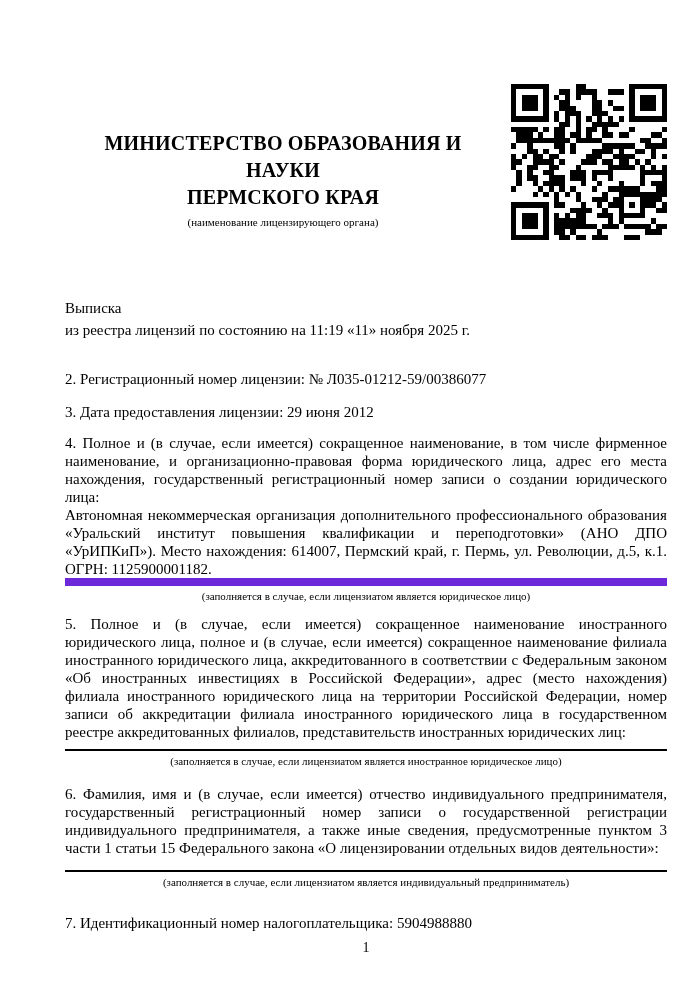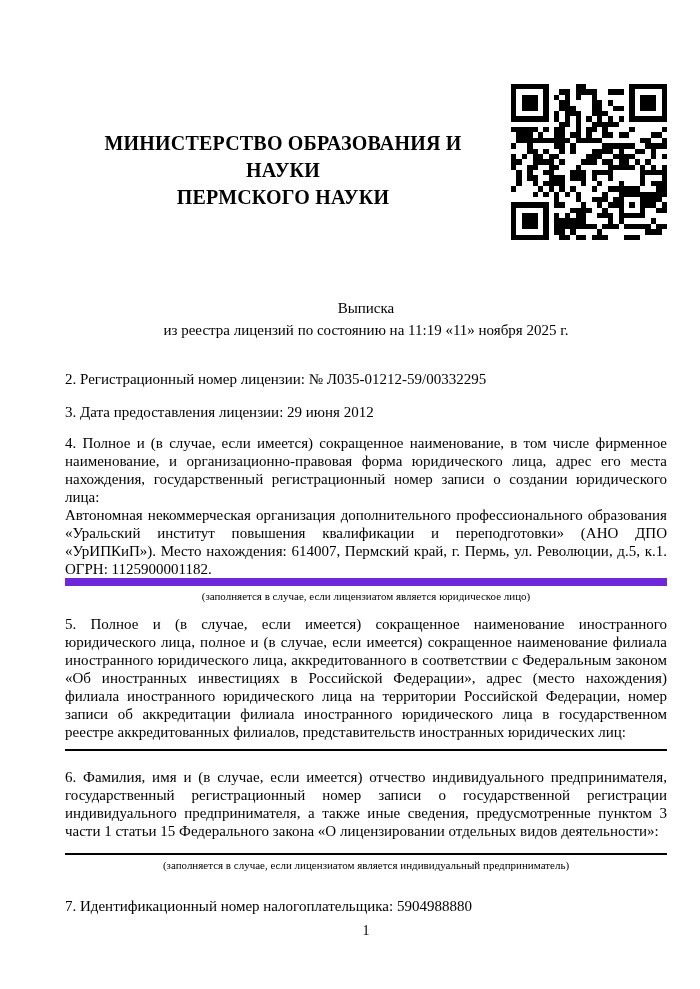--- a/index.html
+++ b/index.html
@@ -42,21 +42,20 @@
     flex: 0 0 auto;
     width: 156px;
     height: 156px;
     margin-left: 10px;
   }
   .qr-box svg { display: block; width: 156px; height: 156px; shape-rendering: crispEdges; }
 
   
   .doc-title {
     margin-top: 57px;
-    text-align: center;
     font-size: 15px;
     line-height: 22px;
   }
 
   
   .item {
     font-size: 15px;
     line-height: 18px;
     text-align: justify;
   }
@@ -90,22 +89,23 @@
 </head>
 <body>
 
 <div class="page">
   <div class="content">
 
     <div class="header-row">
       <div class="ministry-block">
         <div class="ministry-title">
           <div>МИНИСТЕРСТВО ОБРАЗОВАНИЯ И НАУКИ</div>
-          <div>ПЕРМСКОГО НАУКИ</div>
+          <div>ПЕРМСКОГО КРАЯ</div>
         </div>
+        <div class="ministry-subtitle">(наименование лицензирующего органа)</div>
       </div>
       <div class="qr-box">
         <svg id="qr-svg" viewBox="0 0 29 29" xmlns="http://www.w3.org/2000/svg">
             <rect x="0" y="0" width="29" height="29" fill="#fff"></rect>
             <rect x="0" y="0" width="1" height="1" fill="#000"></rect>
             <rect x="1" y="0" width="1" height="1" fill="#000"></rect>
             <rect x="2" y="0" width="1" height="1" fill="#000"></rect>
             <rect x="3" y="0" width="1" height="1" fill="#000"></rect>
             <rect x="4" y="0" width="1" height="1" fill="#000"></rect>
             <rect x="5" y="0" width="1" height="1" fill="#000"></rect>
@@ -536,38 +536,39 @@
 
     <div class="doc-title">
       <div>Выписка</div>
       <div>из реестра лицензий по состоянию на 11:19 «11» ноября 2025 г.</div>
     </div>
 
     <div class="item item-1">
     </div>
 
     <div class="item item-2">
-      <p>2. Регистрационный номер лицензии: № Л035-01212-59/00332295</p>
+      <p>2. Регистрационный номер лицензии: № Л035-01212-59/00386077</p>
     </div>
 
     <div class="item item-3">
       <p>3. Дата предоставления лицензии: 29 июня 2012</p>
     </div>
 
     <div class="item item-4">
       <div class="para-block">
         <p>4. Полное и (в случае, если имеется) сокращенное наименование, в том числе фирменное наименование, и организационно-правовая форма юридического лица, адрес его места нахождения, государственный регистрационный номер записи о создании юридического лица:</p>
         <p>Автономная некоммерческая организация дополнительного профессионального образования «Уральский институт повышения квалификации и переподготовки» (АНО ДПО «УрИПКиП»). Место нахождения: 614007, Пермский край, г. Пермь, ул. Революции, д.5, к.1. ОГРН: 1125900001182.</p>
       </div>
       <div class="small-note">(заполняется в случае, если лицензиатом является юридическое лицо)</div>
     </div>
 
     <div class="item item-5">
       <p>5. Полное и (в случае, если имеется) сокращенное наименование иностранного юридического лица, полное и (в случае, если имеется) сокращенное наименование филиала иностранного юридического лица, аккредитованного в соответствии с Федеральным законом «Об иностранных инвестициях в Российской Федерации», адрес (место нахождения) филиала иностранного юридического лица на территории Российской Федерации, номер записи об аккредитации филиала иностранного юридического лица в государственном реестре аккредитованных филиалов, представительств иностранных юридических лиц:</p>
       <div class="blank-field"></div>
+      <div class="small-note">(заполняется в случае, если лицензиатом является иностранное юридическое лицо)</div>
     </div>
 
     <div class="item item-6">
       <p>6. Фамилия, имя и (в случае, если имеется) отчество индивидуального предпринимателя, государственный регистрационный номер записи о государственной регистрации индивидуального предпринимателя, а также иные сведения, предусмотренные пунктом 3 части 1 статьи 15 Федерального закона «О лицензировании отдельных видов деятельности»:</p>
       <div class="blank-field tall"></div>
       <div class="small-note">(заполняется в случае, если лицензиатом является индивидуальный предприниматель)</div>
     </div>
 
     <div class="item item-7">
       <p>7. Идентификационный номер налогоплательщика: 5904988880</p>

